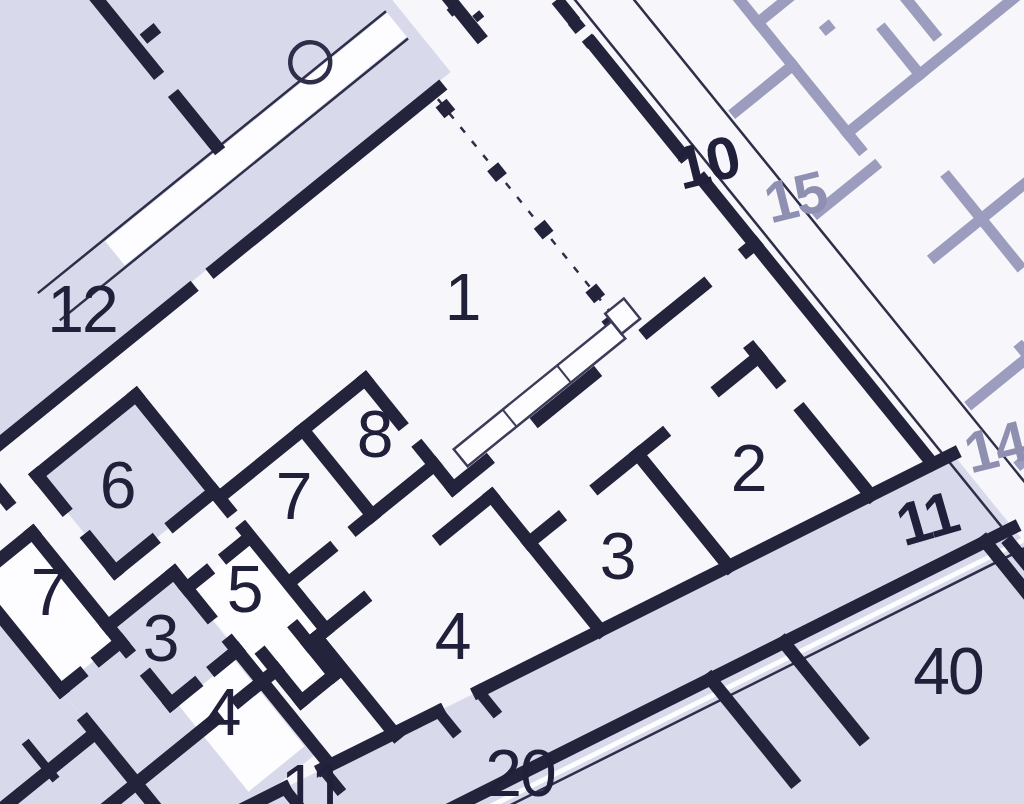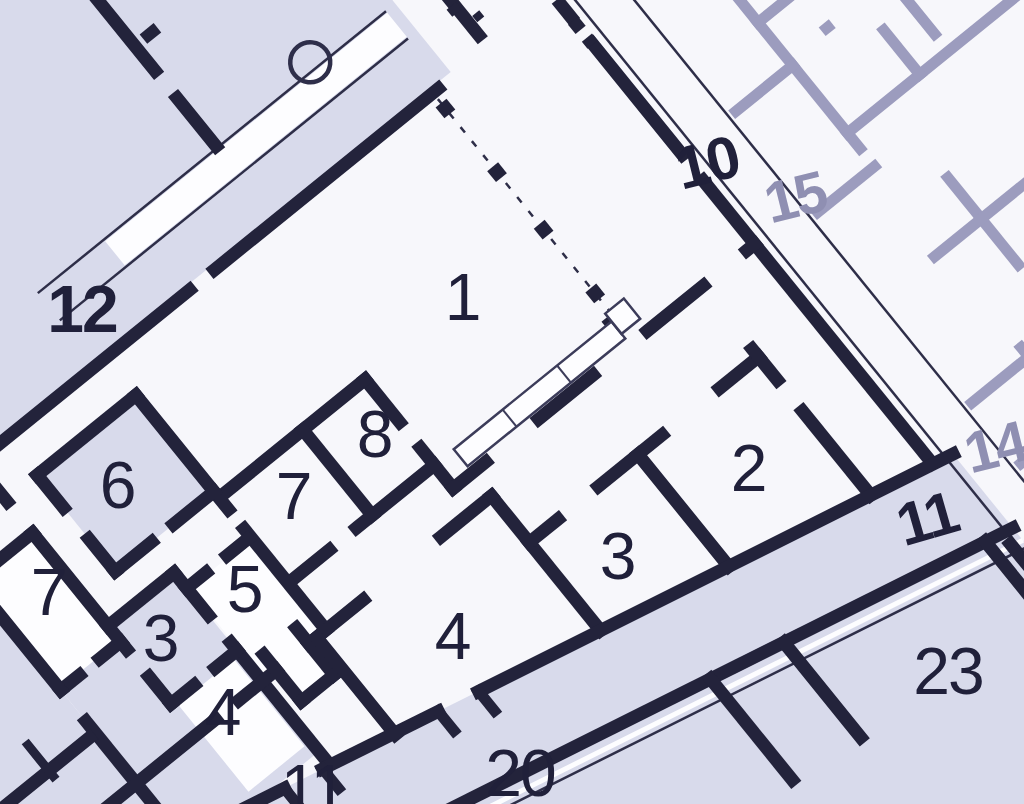--- a/index.html
+++ b/index.html
@@ -183,33 +183,33 @@
         <rect x="-75" y="0" width="203" height="22" fill="#fdfdff" stroke="#3c3c5a" stroke-width="2.5"></rect>
         <line x1="-12" y1="0" x2="-12" y2="22" stroke="#3c3c5a" stroke-width="2"></line>
         <line x1="58" y1="0" x2="58" y2="22" stroke="#3c3c5a" stroke-width="2"></line>
         <rect x="128" y="-10" width="24" height="26" fill="#fdfdff" stroke="#3c3c5a" stroke-width="2.5"></rect>
       </g>
       <circle cx="57" cy="-391" r="20" fill="none" stroke="#2e2e4a" stroke-width="4.5"></circle>
     </g>
   </svg>
 
   <div id="labels">
-      <div class="lbl " style="left: 82px; top: 309px; transform: translate(-50%, -50%) rotate(0deg); font-weight: bold;">12</div>
+      <div class="lbl " style="left: 82px; top: 309px; transform: translate(-50%, -50%) rotate(0deg);">12</div>
       <div class="lbl " style="left: 462px; top: 297px; transform: translate(-50%, -50%) rotate(0deg);">1</div>
       <div class="lbl " style="left: 374px; top: 434px; transform: translate(-50%, -50%) rotate(0deg);">8</div>
       <div class="lbl " style="left: 293px; top: 496px; transform: translate(-50%, -50%) rotate(0deg);">7</div>
       <div class="lbl " style="left: 117px; top: 485px; transform: translate(-50%, -50%) rotate(0deg);">6</div>
       <div class="lbl " style="left: 748px; top: 468px; transform: translate(-50%, -50%) rotate(0deg);">2</div>
       <div class="lbl " style="left: 617px; top: 556px; transform: translate(-50%, -50%) rotate(0deg);">3</div>
       <div class="lbl " style="left: 452px; top: 636px; transform: translate(-50%, -50%) rotate(0deg);">4</div>
       <div class="lbl " style="left: 244px; top: 589px; transform: translate(-50%, -50%) rotate(0deg);">5</div>
       <div class="lbl " style="left: 48px; top: 592px; transform: translate(-50%, -50%) rotate(0deg);">7</div>
       <div class="lbl " style="left: 160px; top: 638px; transform: translate(-50%, -50%) rotate(0deg);">3</div>
       <div class="lbl " style="left: 222px; top: 712px; transform: translate(-50%, -50%) rotate(0deg);">4</div>
       <div class="lbl " style="left: 313px; top: 788px; transform: translate(-50%, -50%) rotate(0deg);">11</div>
       <div class="lbl " style="left: 520px; top: 773px; transform: translate(-50%, -50%) rotate(0deg);">20</div>
-      <div class="lbl " style="left: 948px; top: 671px; transform: translate(-50%, -50%) rotate(0deg);">23</div>
+      <div class="lbl " style="left: 948px; top: 671px; transform: translate(-50%, -50%) rotate(0deg);">40</div>
       <div class="lbl street" style="left: 707px; top: 163px; transform: translate(-50%, -50%) rotate(-14deg);">10</div>
       <div class="lbl street" style="left: 927px; top: 519px; transform: translate(-50%, -50%) rotate(-16deg);">11</div>
       <div class="lbl neighbor" style="left: 795px; top: 197px; transform: translate(-50%, -50%) rotate(-14deg);">15</div>
       <div class="lbl neighbor" style="left: 995px; top: 447px; transform: translate(-50%, -50%) rotate(-14deg);">14</div>
     </div>
 </div>
 
 </body></html>

